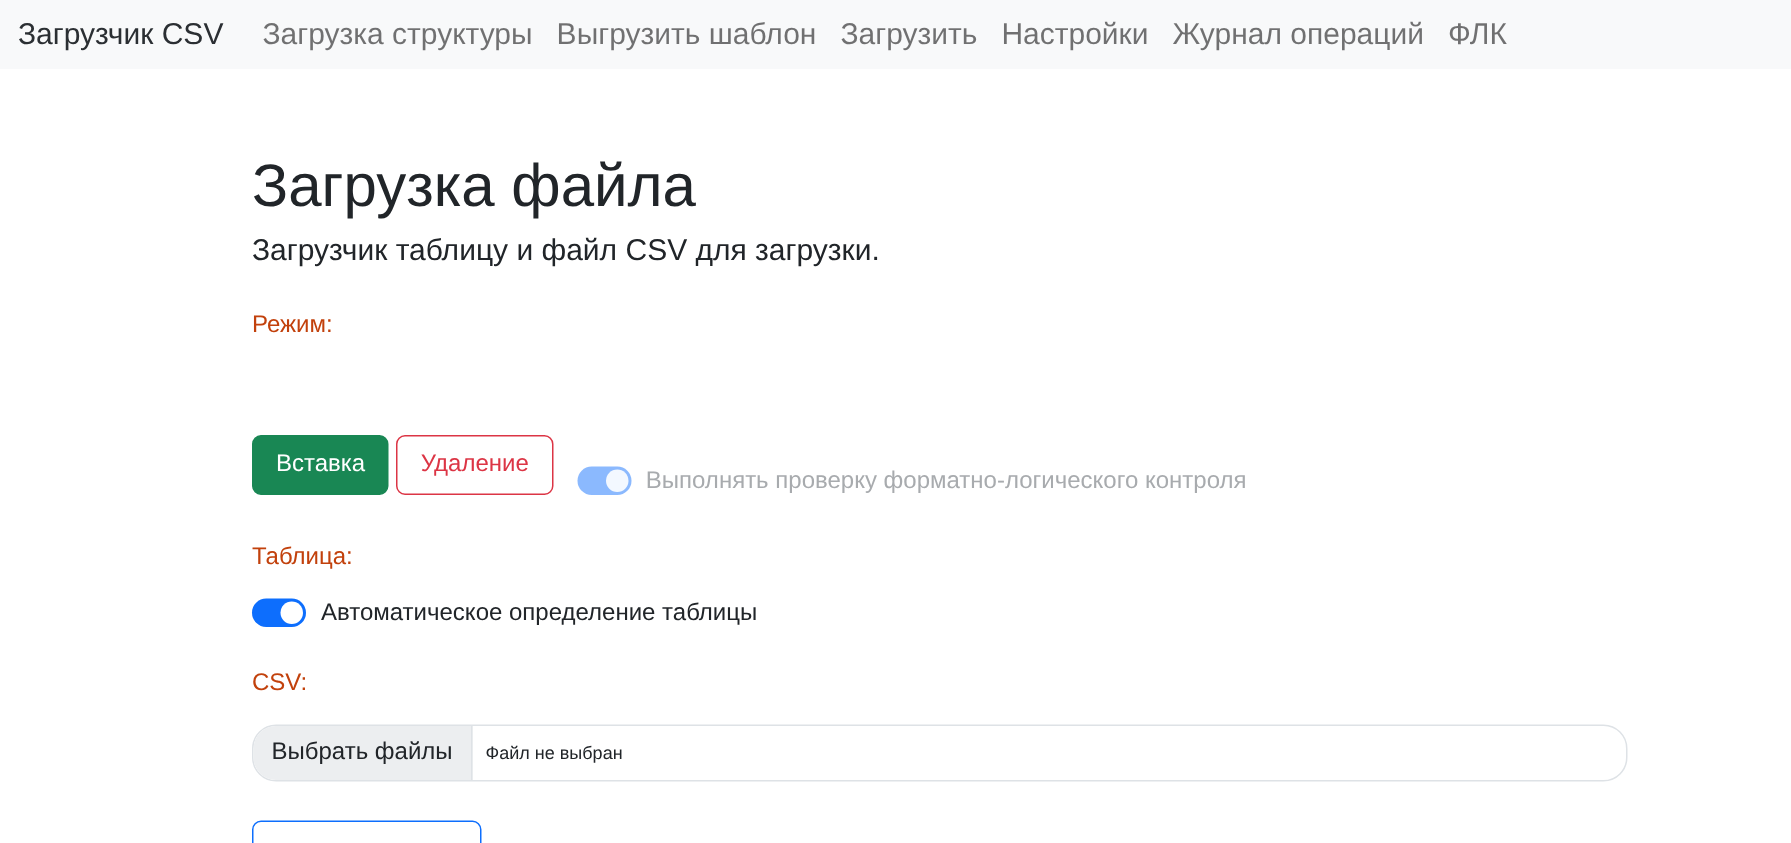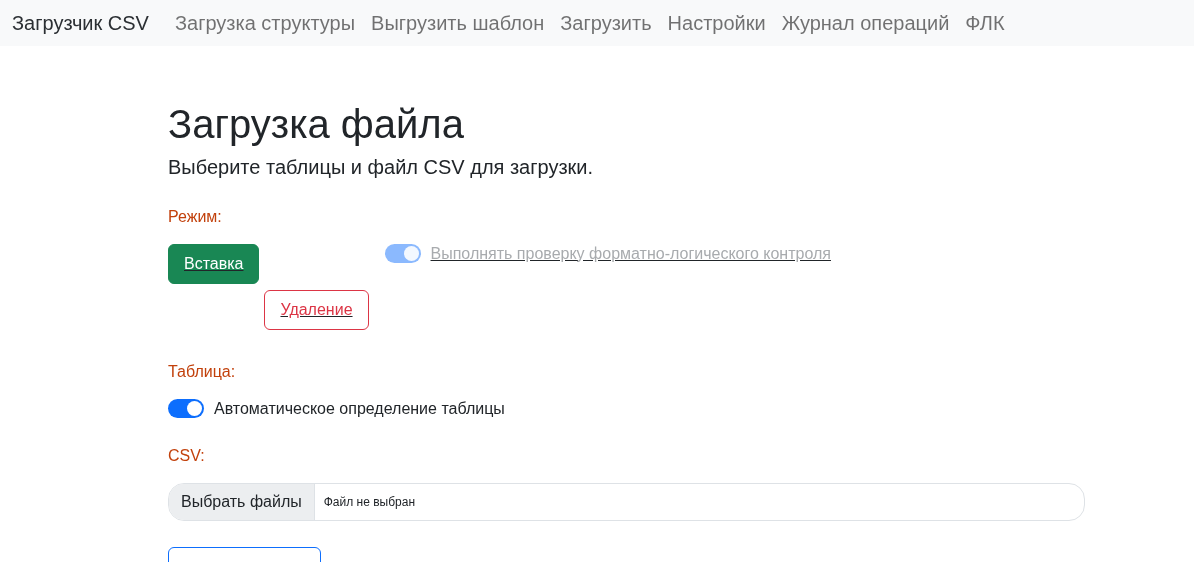--- a/index.html
+++ b/index.html
@@ -55,21 +55,21 @@
   .form-label {
     display: block;
     font-size: 16px;
     color: #c2410c;
     margin-bottom: 18px;
   }
 
   .group-mode { margin-bottom: 33px; }
   .group-table { margin-bottom: 29px; }
 
-  .mode-row { display: flex; align-items: flex-start; text-decoration: underline; }
+  .mode-row { display: flex; align-items: flex-end; }
 
   .btn {
     font-family: inherit;
     font-size: 16px;
     line-height: 24px;
     padding: 7px 15px;
     border-radius: 6px;
     border: 1px solid transparent;
     cursor: pointer;
   }
@@ -167,21 +167,21 @@
     <div class="nav-link">Выгрузить шаблон</div>
     <div class="nav-link">Загрузить</div>
     <div class="nav-link">Настройки</div>
     <div class="nav-link">Журнал операций</div>
     <div class="nav-link">ФЛК</div>
   </div>
 </nav>
 
 <main>
   <h1 class="page-title">Загрузка файла</h1>
-  <p class="lead">Выберите таблицы и файл CSV для загрузки.</p>
+  <p class="lead">Загрузчик таблицу и файл CSV для загрузки.</p>
 
   <div class="group-mode">
     <label class="form-label">Режим:</label>
     <div class="mode-row">
       <button class="btn btn-success">Вставка</button>
       <button class="btn btn-outline-danger">Удаление</button>
       <div class="switch-wrap">
         <div class="switch on-disabled">
           <div class="knob"></div>
         </div>

